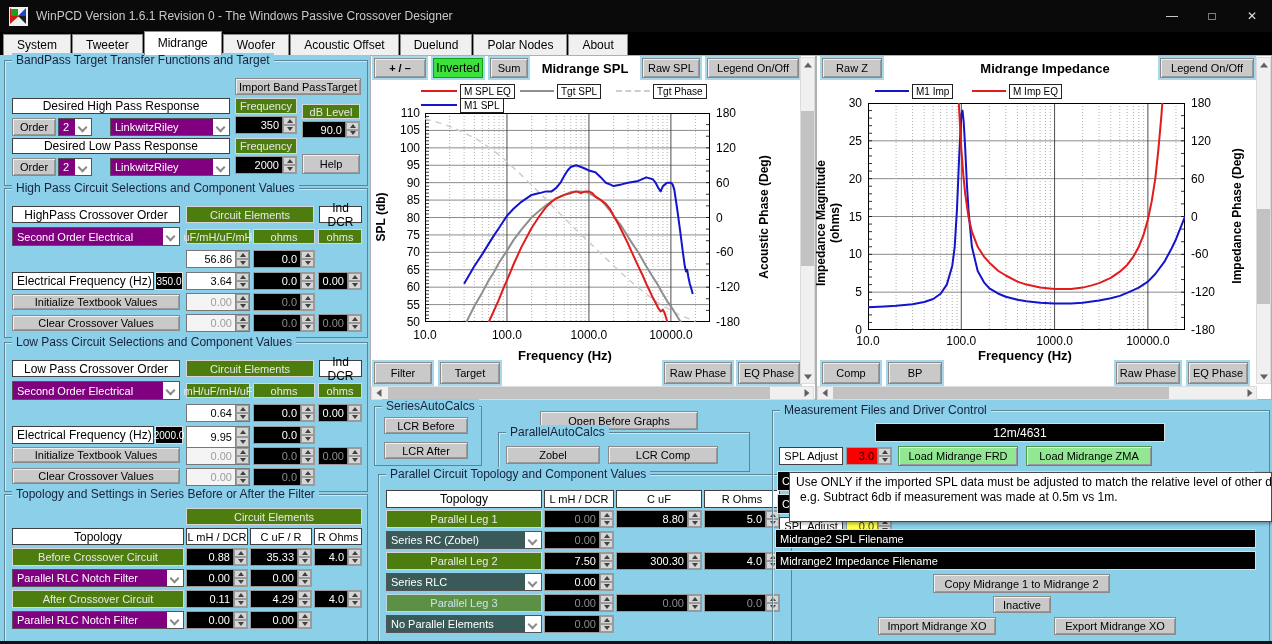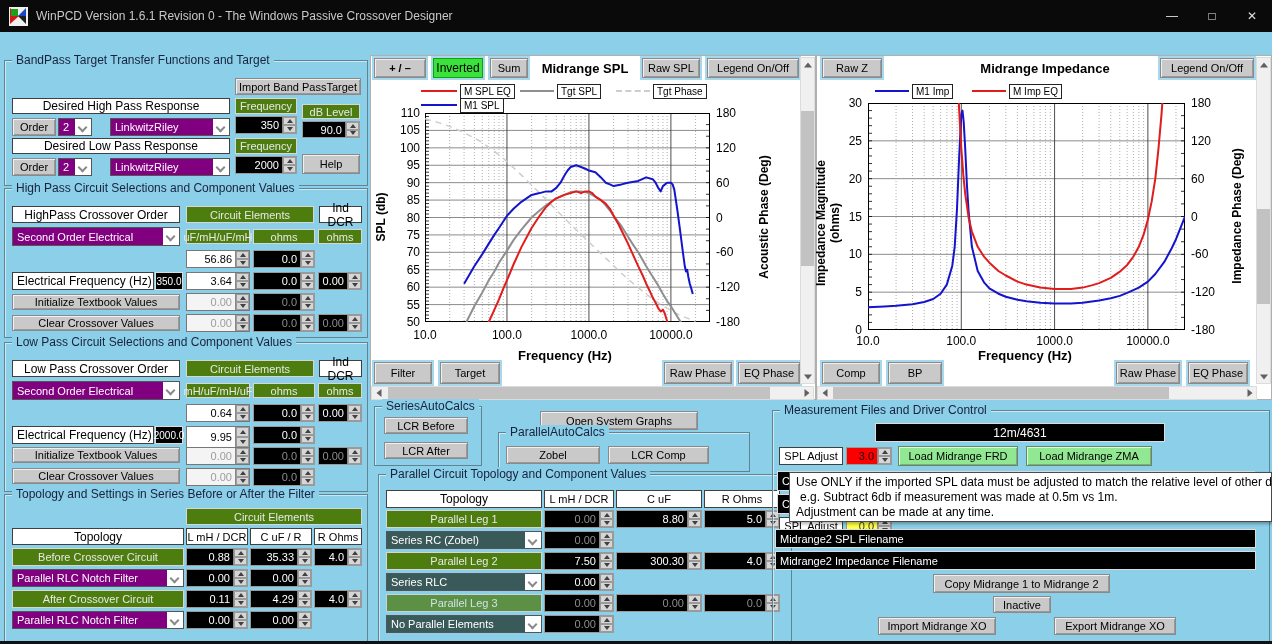--- a/index.html
+++ b/index.html
@@ -88,20 +88,30 @@
       <polygon points="17,1 9,9 17,9" fill="#1848c8"></polygon>
       <rect x="2" y="2" width="7" height="7" fill="#18a018"></rect>
       <polygon points="17,17 9,9 17,9" fill="#202020"></polygon>
     </svg>
     <span class="ttl">WinPCD Version 1.6.1 Revision 0 - The Windows Passive Crossover Designer</span>
     <div class="winbtn" style="left:1152px">—</div>
     <div class="winbtn" style="left:1192px">□</div>
     <div class="winbtn" style="left:1232px">✕</div>
   </div>
 
+  <div class="tabbar">
+    <div class="tab">System</div>
+    <div class="tab">Tweeter</div>
+    <div class="tab active">Midrange</div>
+    <div class="tab">Woofer</div>
+    <div class="tab">Acoustic Offset</div>
+    <div class="tab">Duelund</div>
+    <div class="tab">Polar Nodes</div>
+    <div class="tab">About</div>
+  </div>
 
   <div class="gb" style="left:4px;top:60px;width:362px;height:124px">
     <span class="gbt">BandPass Target Transfer Functions and Target</span>
   </div>
   <div class="btn" style="left:235px;top:78px;width:126px;height:17px">Import Band PassTarget</div>
   <div class="wlabel" style="left:12px;top:98px;width:218px;height:16px">Desired High Pass Response</div>
   <div class="glabel" style="left:235px;top:98px;width:62px;height:16px">Frequency</div>
   <div class="glabel" style="left:302px;top:104px;width:58px;height:15px">dB Level</div>
   <div class="btn" style="left:12px;top:118px;width:44px;height:18px">Order</div>
   <div class="combo p" style="left:58px;top:118px;width:34px;height:18px">
@@ -710,26 +720,26 @@
         <div class="thumb" style="left:2px;width:336px"></div>
       </div>
     <div class="arr a2"></div>
   </div>
 
   <div class="gb" style="left:374px;top:406px;width:106px;height:58px">
     <span class="gbt">SeriesAutoCalcs</span>
   </div>
   <div class="btn" style="left:384px;top:417px;width:84px;height:17px">LCR Before</div>
   <div class="btn" style="left:384px;top:442px;width:84px;height:17px">LCR After</div>
-  <div class="btn" style="left:540px;top:411px;width:158px;height:19px">Open System Graphs</div>
+  <div class="btn" style="left:540px;top:411px;width:158px;height:19px">Open Before Graphs</div>
   <div class="gb" style="left:498px;top:432px;width:250px;height:38px">
     <span class="gbt">ParallelAutoCalcs</span>
   </div>
   <div class="btn" style="left:506px;top:446px;width:94px;height:18px">Zobel</div>
-  <div class="btn" style="left:608px;top:446px;width:101px;height:18px">LCR Comp</div>
+  <div class="btn" style="left:608px;top:446px;width:110px;height:18px">LCR Comp</div>
 
   <div class="gb" style="left:378px;top:474px;width:412px;height:166px">
     <span class="gbt">Parallel Circuit Topology and Component Values</span>
   </div>
   <div class="wlabel" style="left:386px;top:490px;width:156px;height:18px">Topology</div>
   <div class="wlabel" style="left:544px;top:490px;width:70px;height:18px;font-size:11px">L mH / DCR</div>
   <div class="wlabel" style="left:616px;top:490px;width:86px;height:18px;font-size:11px">C uF</div>
   <div class="wlabel" style="left:704px;top:490px;width:76px;height:18px;font-size:11px">R Ohms</div>
 
   <div class="glabel" style="left:386px;top:510px;width:156px;height:18px">Parallel Leg 1</div>
@@ -859,21 +869,20 @@
   <div class="bfield" style="left:775px;top:529px;width:481px;height:19px">Midrange2 SPL Filename</div>
   <div class="bfield" style="left:775px;top:551px;width:481px;height:19px">Midrange2 Impedance Filename</div>
   <div class="btn" style="left:933px;top:574px;width:177px;height:19px">Copy Midrange 1 to  Midrange 2</div>
   <div class="btn" style="left:993px;top:596px;width:58px;height:17px">Inactive</div>
   <div class="btn" style="left:878px;top:617px;width:118px;height:18px">Import Midrange XO</div>
   <div class="btn" style="left:1054px;top:617px;width:122px;height:18px">Export Midrange XO</div>
 
   <div class="tooltip" style="left:789px;top:472px;width:483px;height:50px">
     <div>Use ONLY if the imported SPL data must be adjusted to match the relative level of other drive</div>
     <div style="padding-left:4px">e.g. Subtract 6db if measurement was made at 0.5m vs 1m.</div>
-    <div>Adjustment can be made at any time.</div>
   </div>
 
   <div class="abs" style="left:0;top:641px;width:1272px;height:3px;background:#111"></div>
 <div class="tick" style="left: 380px; top: 106px; width: 40px; text-align: right;">110</div>
     <div class="tick" style="left: 380px; top: 123.417px; width: 40px; text-align: right;">105</div>
     <div class="tick" style="left: 380px; top: 140.833px; width: 40px; text-align: right;">100</div>
     <div class="tick" style="left: 380px; top: 158.25px; width: 40px; text-align: right;">95</div>
     <div class="tick" style="left: 380px; top: 175.667px; width: 40px; text-align: right;">90</div>
     <div class="tick" style="left: 380px; top: 193.083px; width: 40px; text-align: right;">85</div>
     <div class="tick" style="left: 380px; top: 210.5px; width: 40px; text-align: right;">80</div>

